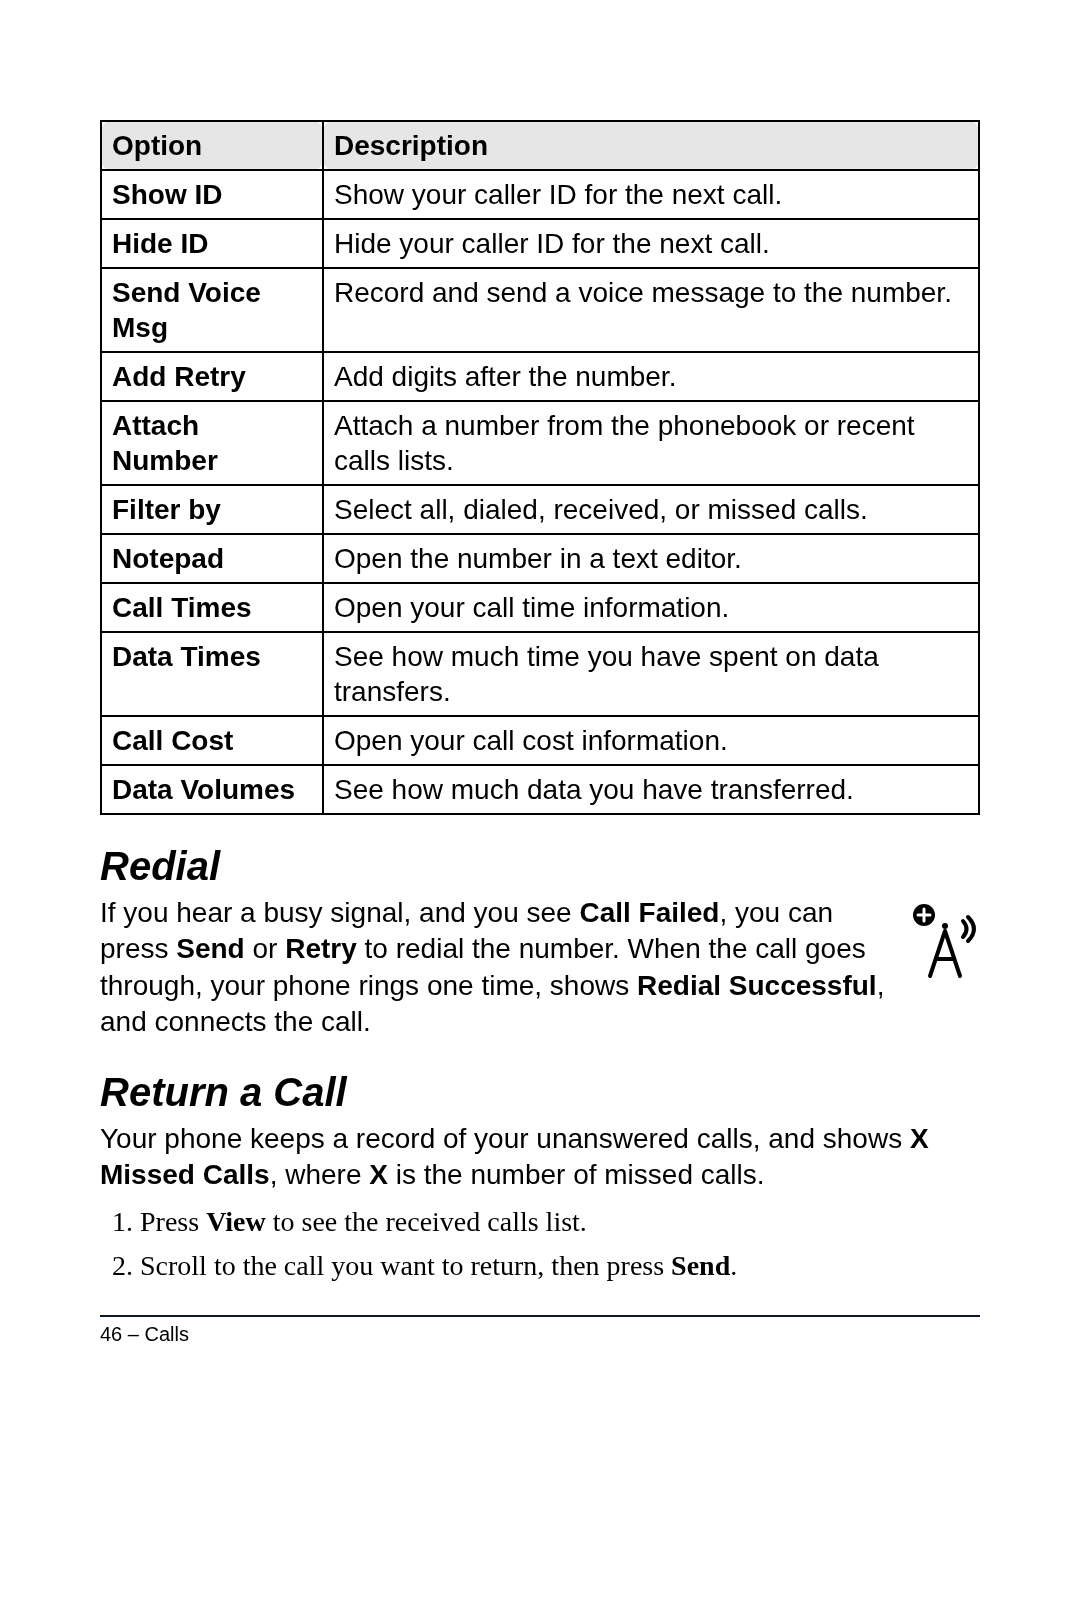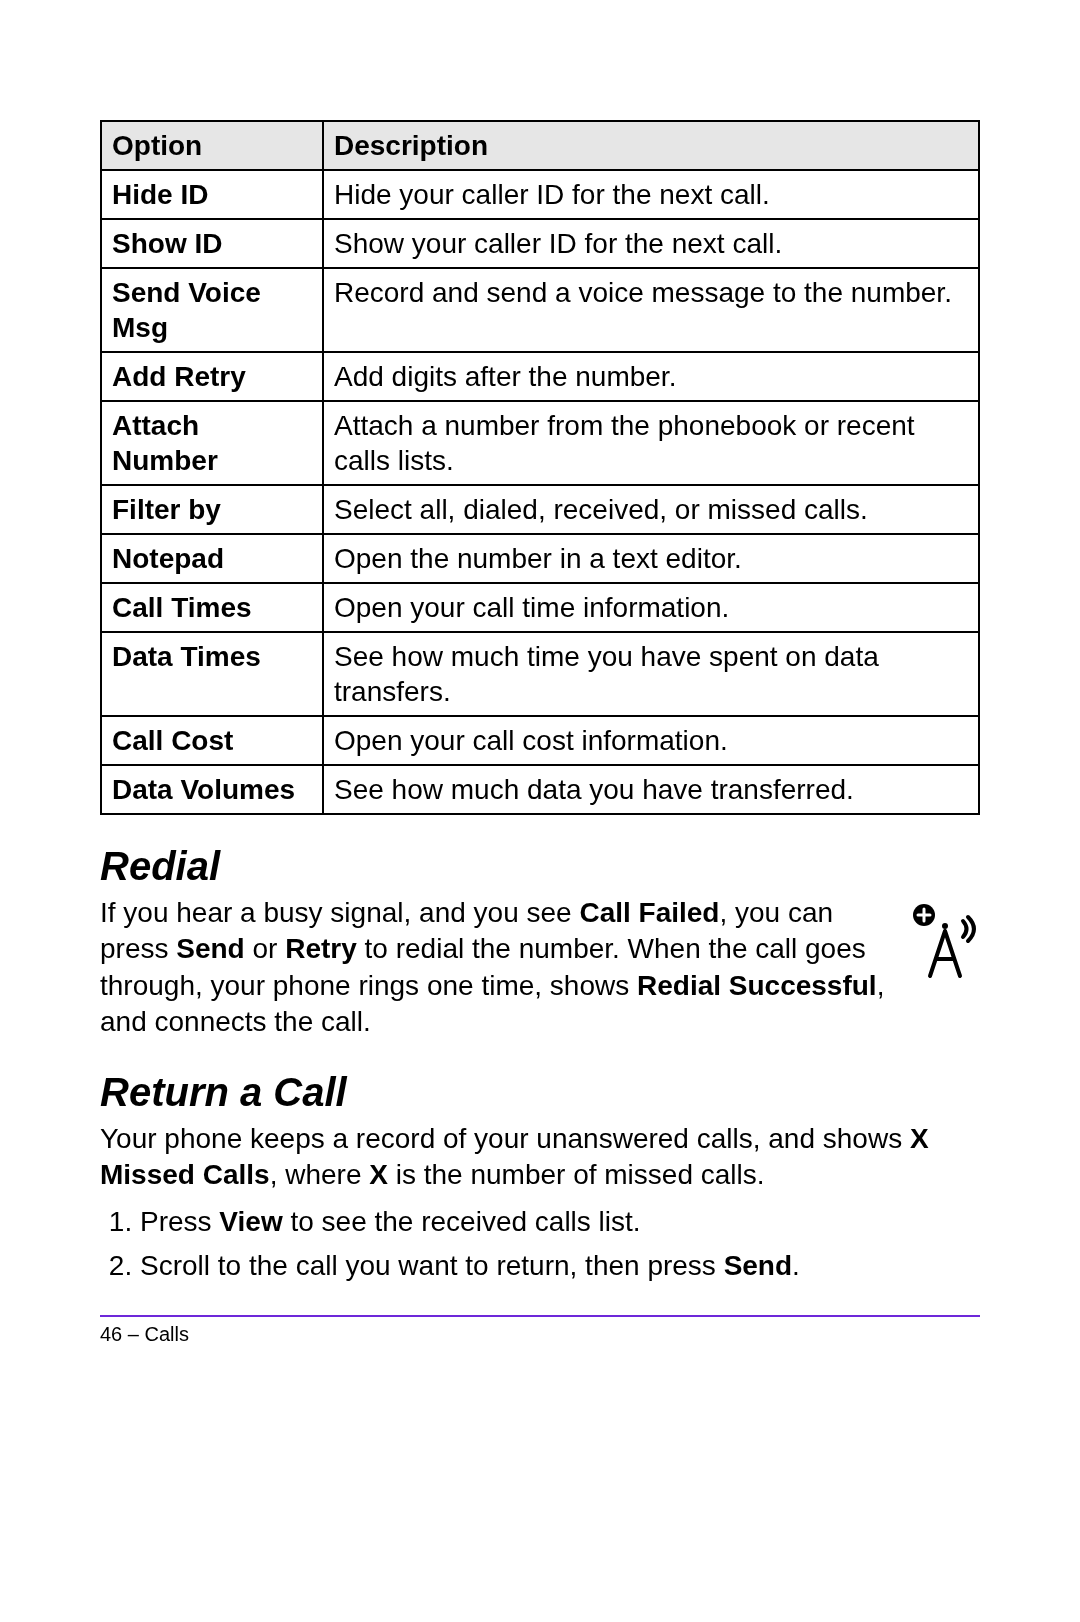--- a/index.html
+++ b/index.html
@@ -24,20 +24,21 @@
   }
   table.options th, table.options td {
     border: 2px solid #000;
     padding: 6px 10px;
     vertical-align: top;
     text-align: left;
   }
   table.options th {
     background: #e6e6e6;
     font-weight: bold;
+    border-radius: 10px;
   }
   table.options td.option {
     font-weight: bold;
     width: 200px;
   }
   h2.section {
     font-family: Arial, Helvetica, sans-serif;
     font-style: italic;
     font-weight: bold;
     font-size: 40px;
@@ -46,27 +47,28 @@
   p.body {
     font-size: 28px;
     line-height: 1.3;
     margin: 6px 0;
   }
   ol.steps {
     font-size: 28px;
     line-height: 1.35;
     padding-left: 40px;
     margin: 10px 0;
+    font-family: Liberation Serif, serif;
   }
   ol.steps li {
     margin-bottom: 6px;
   }
   .b { font-weight: bold; }
   .footer-line {
-    border-top: 2px solid #6d28d9;
+    border-top: 2px solid #0f172a;
     margin-top: 30px;
     padding-top: 6px;
     font-size: 20px;
   }
   .redial-block {
     position: relative;
   }
   .antenna-icon {
     position: absolute;
     right: 0;
@@ -85,26 +87,26 @@
 
   <table class="options">
     <thead>
       <tr>
         <th>Option</th>
         <th>Description</th>
       </tr>
     </thead>
     <tbody>
       <tr>
+          <td class="option">Show ID</td>
+          <td>Show your caller ID for the next call.</td>
+        </tr>
+      <tr>
           <td class="option">Hide ID</td>
           <td>Hide your caller ID for the next call.</td>
-        </tr>
-      <tr>
-          <td class="option">Show ID</td>
-          <td>Show your caller ID for the next call.</td>
         </tr>
       <tr>
           <td class="option">Send Voice Msg</td>
           <td>Record and send a voice message to the number.</td>
         </tr>
       <tr>
           <td class="option">Add Retry</td>
           <td>Add digits after the number.</td>
         </tr>
       <tr>

